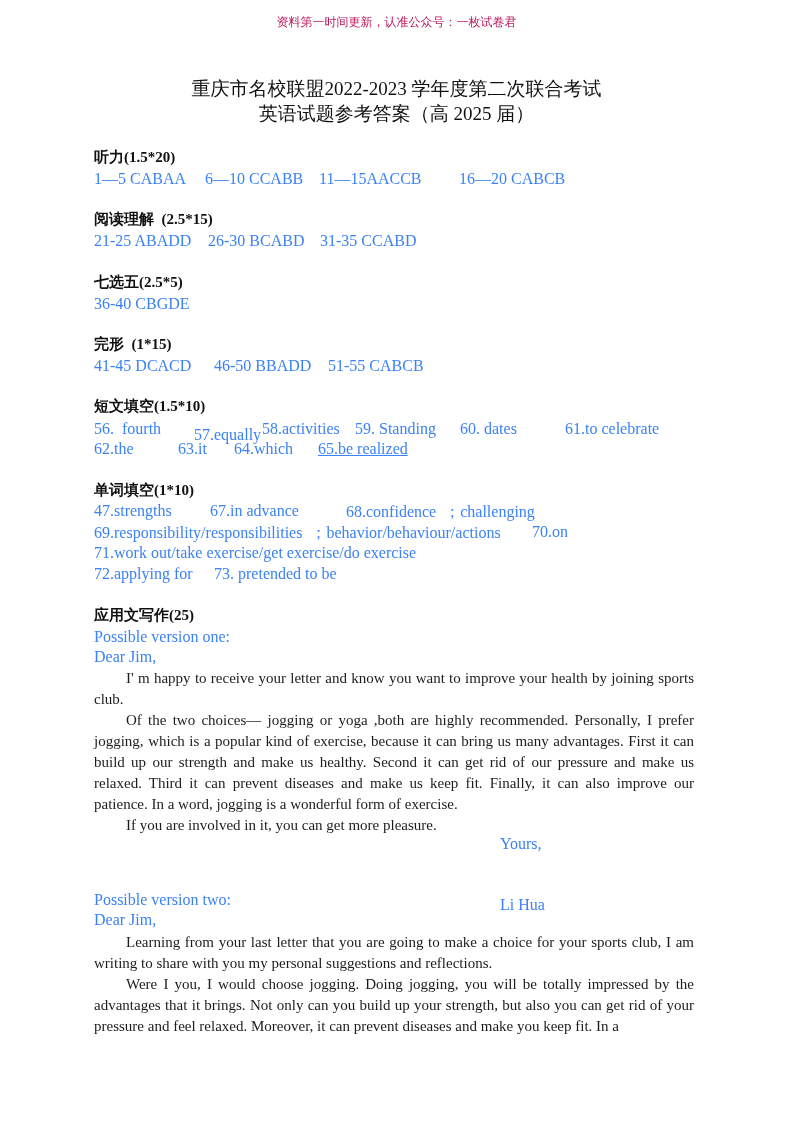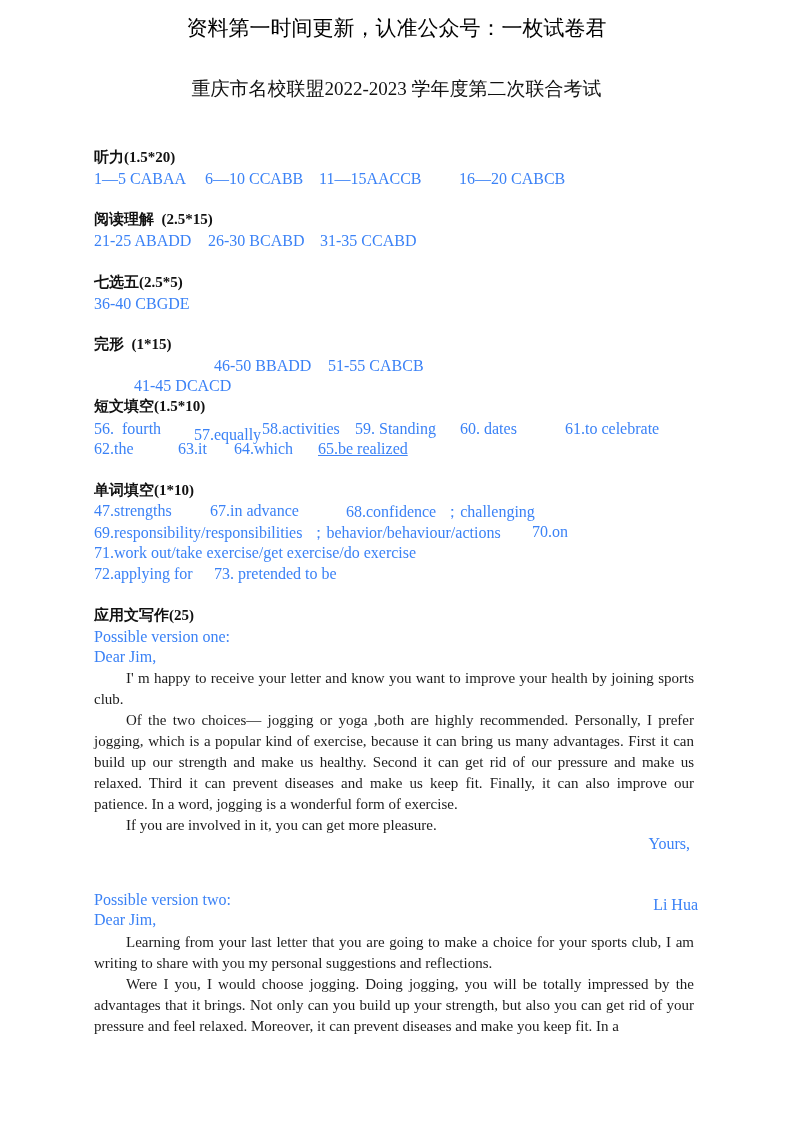--- a/index.html
+++ b/index.html
@@ -1,36 +1,37 @@
 <!DOCTYPE html>
 <html><head>
 <meta charset="utf-8">
 <style>
   html, body { margin: 0; padding: 0; background: #ffffff; }
   body { width: 793px; height: 1122px; position: relative; overflow: hidden;
          font-family: "Liberation Serif", "DejaVu Serif", serif; color: #1a1a1a; }
   .page { position: relative; width: 793px; height: 1122px; }
   .abs { position: absolute; white-space: pre; }
-  .watermark { left: 0; width: 793px; top: 14px; text-align: center; font-size: 21px; color: #000000; }
+  .watermark { left: 0; width: 793px; top: 14px; text-align: center; font-size: 12px; color: #be185d; }
   .title { left: 0; width: 793px; text-align: center; font-size: 19px; color: #111; }
   .section-head { left: 94px; font-size: 15px; font-weight: bold; color: #111; }
   .line { font-size: 16px; color: #3b82f6; }
   .para { left: 94px; width: 600px; font-size: 15px; line-height: 21px; color: #1c1c1c;
           white-space: normal; text-align: justify; }
   .indent { text-indent: 32px; }
-  .right { text-align: right; }
+  .right { }
 </style>
 </head>
 <body>
 
 <div class="page">
 
   <div class="abs watermark">资料第一时间更新，认准公众号：一枚试卷君</div>
 
   <div class="abs title" style="top:76px;">重庆市名校联盟2022-2023 学年度第二次联合考试</div>
+  <div class="abs title" style="top:101px;">英语试题参考答案（高 2025 届）</div>
 
   <div>
     <div class="abs section-head" style="top:148px;">听力(1.5*20)</div>
     <div class="abs line" style="top:170px; left:94px;">1—5 CABAA</div>
     <div class="abs line" style="top:170px; left:205px;">6—10 CCABB</div>
     <div class="abs line" style="top:170px; left:319px;">11—15AACCB</div>
     <div class="abs line" style="top:170px; left:459px;">16—20 CABCB</div>
   </div>
 
   <div>
@@ -40,21 +41,21 @@
     <div class="abs line" style="top:232px; left:320px;">31-35 CCABD</div>
   </div>
 
   <div>
     <div class="abs section-head" style="top:273px;">七选五(2.5*5)</div>
     <div class="abs line" style="top:295px; left:94px;">36-40 CBGDE</div>
   </div>
 
   <div>
     <div class="abs section-head" style="top:335px;">完形  (1*15)</div>
-    <div class="abs line" style="top:377px; left:94px;margin-left:40px;">41-45 DCACD</div>
+    <div class="abs line" style="top:357px; left:94px;">41-45 DCACD</div>
     <div class="abs line" style="top:357px; left:214px;">46-50 BBADD</div>
     <div class="abs line" style="top:357px; left:328px;">51-55 CABCB</div>
   </div>
 
   <div>
     <div class="abs section-head" style="top:397px;">短文填空(1.5*10)</div>
     <div class="abs line" style="top:420px; left:94px;">56.  fourth</div>
     <div class="abs line" style="top:420px; left:194px;margin-top:6px;">57.equally</div>
     <div class="abs line" style="top:420px; left:262px;">58.activities</div>
     <div class="abs line" style="top:420px; left:355px;">59. Standing</div>

